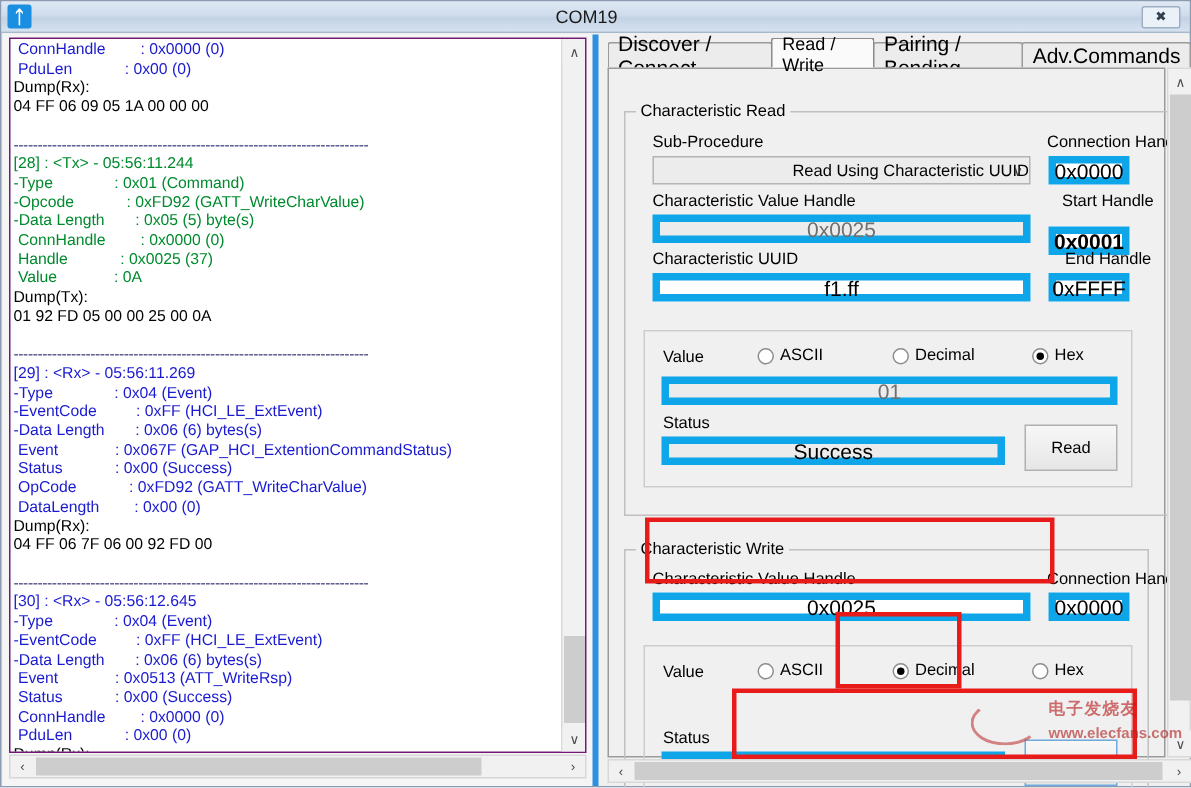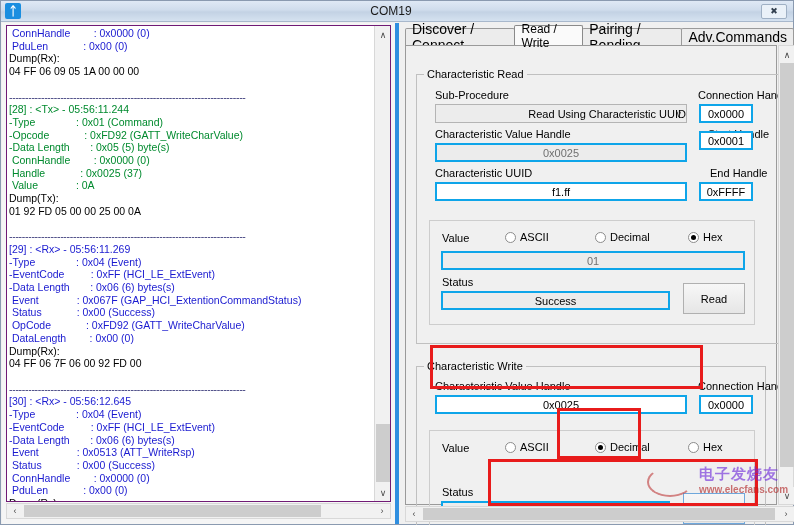--- a/index.html
+++ b/index.html
@@ -125,22 +125,22 @@
   .group {
     position: absolute;
     border: 1px solid #c0c0c0;
   }
   .group-title {
     position: absolute; top: -7px; left: 7px;
     background: #f0f0f0; padding: 0 3px; font-size: 11px; color: #000;
   }
   .lbl { position: absolute; font-size: 11px; color: #000; white-space: nowrap; }
   .tbox {
-    position: absolute; border: 2px solid #0ea5e9; background: #ffffff;
-    font-size: 11px; color: #000;
+    position: absolute; border: 5px solid #0ea5e9; background: #ffffff;
+    font-size: 14px; color: #000;
     display: flex; align-items: center; justify-content: center;
   }
   .tbox.readonly { background: #ececec; color: #707070; }
   .tbox.status { background: #ececec; color: #000; }
   .combo {
     position: absolute; border: 1px solid #b4b4b4; background: #ececec;
     font-size: 11px; color: #000;
     display: flex; align-items: center; padding-left: 5px; justify-content: flex-end;
   }
   .combo .chev {
@@ -167,21 +167,21 @@
   .redbox {
     position: absolute; border: 3px solid #e81b1b; pointer-events: none; z-index: 20;
   }
 
   #watermark {
     position: absolute; left: 640px; top: 456px; width: 150px; height: 62px;
     z-index: 25; opacity: 0.62;
   }
   #wm-text {
     position: absolute; left: 58px; top: 8px;
-    font-size: 15px; color: #6d28d9; font-weight: bold;
+    font-size: 11px; color: #b91c1c; font-weight: bold;
     font-family: "DejaVu Sans", sans-serif; letter-spacing: 1px;
   }
   #wm-url {
     position: absolute; left: 58px; top: 27px;
     font-size: 10px; color: #b02020; font-weight: bold;
     font-family: "Liberation Sans", sans-serif;
   }
   #wm-mark {
     position: absolute; left: 6px; top: 10px; width: 46px; height: 30px;
     border: 2px solid #c04040; border-radius: 50%;
@@ -237,21 +237,21 @@
           <span class="chev">∨</span>
         </div>
 
         <div class="lbl" style="left:281px; top:14px;">Connection Handle</div>
         <div class="tbox" style="left:282px; top:29px; width:54px; height:19px;">0x0000</div>
 
         <div class="lbl" style="left:18px; top:53px;">Characteristic Value Handle</div>
         <div class="tbox readonly" style="left:18px; top:68px; width:252px; height:19px;">0x0025</div>
 
         <div class="lbl" style="left:291px; top:53px;">Start Handle</div>
-        <div class="tbox" style="left:282px; top:56px; width:54px; height:19px;">0x0001</div>
+        <div class="tbox" style="left:282px; top:76px; width:54px; height:19px;font-weight:bold;">0x0001</div>
 
         <div class="lbl" style="left:18px; top:92px;">Characteristic UUID</div>
         <div class="tbox" style="left:18px; top:107px; width:252px; height:19px;">f1.ff</div>
 
         <div class="lbl" style="left:293px; top:92px;">End Handle</div>
         <div class="tbox" style="left:282px; top:107px; width:54px; height:19px;">0xFFFF</div>
 
         <div class="inner-box" style="left:12px; top:145px; width:326px; height:105px;">
           <div class="lbl" style="left:12px; top:11px;">Value</div>
           <div class="radio" style="left:75px; top:10px;">

